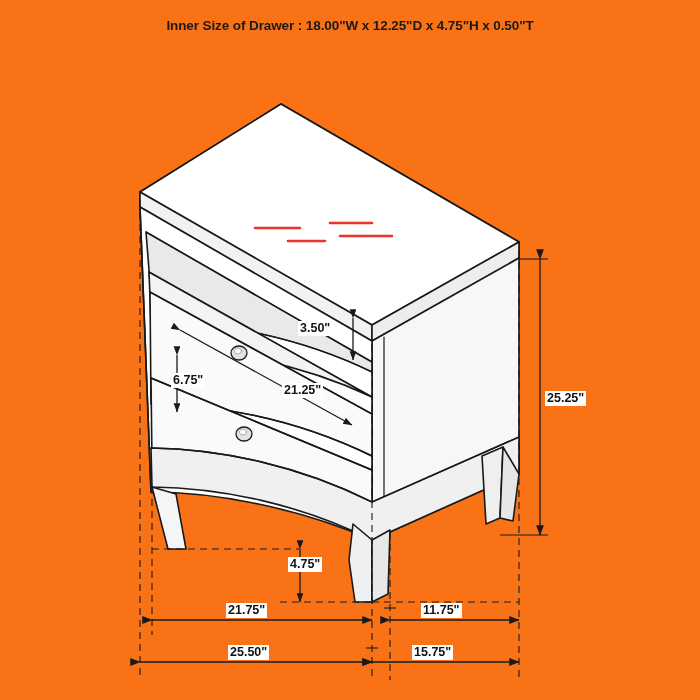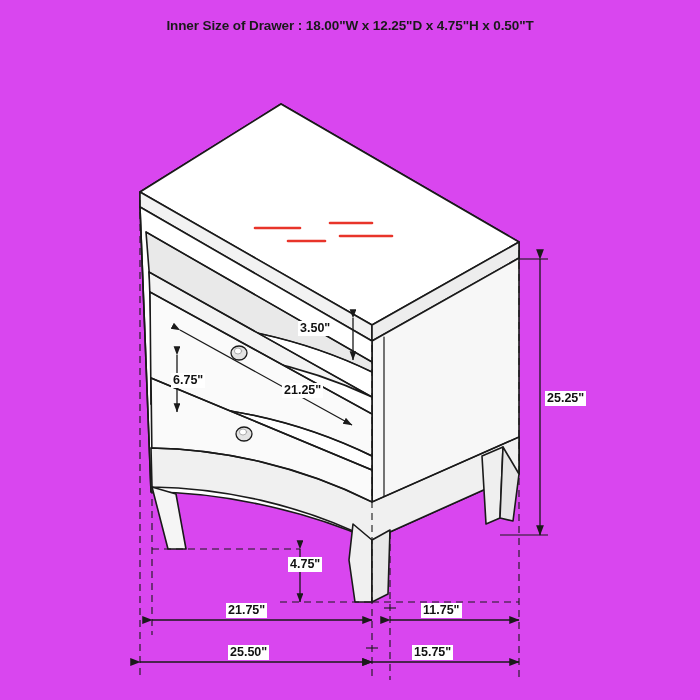--- a/index.html
+++ b/index.html
@@ -13,21 +13,21 @@
     height: 700px;
     font-family: "Liberation Sans", sans-serif;
     color: #000000;
     position: relative;
     overflow: hidden;
   }
   #page {
     position: relative;
     width: 700px;
     height: 700px;
-    background: #d946ef;
+    background: #f97316;
   }
   #title {
     position: absolute;
     top: 18px;
     left: 0;
     width: 700px;
     text-align: center;
     font-size: 13.5px;
     font-weight: bold;
     letter-spacing: -0.1px;

